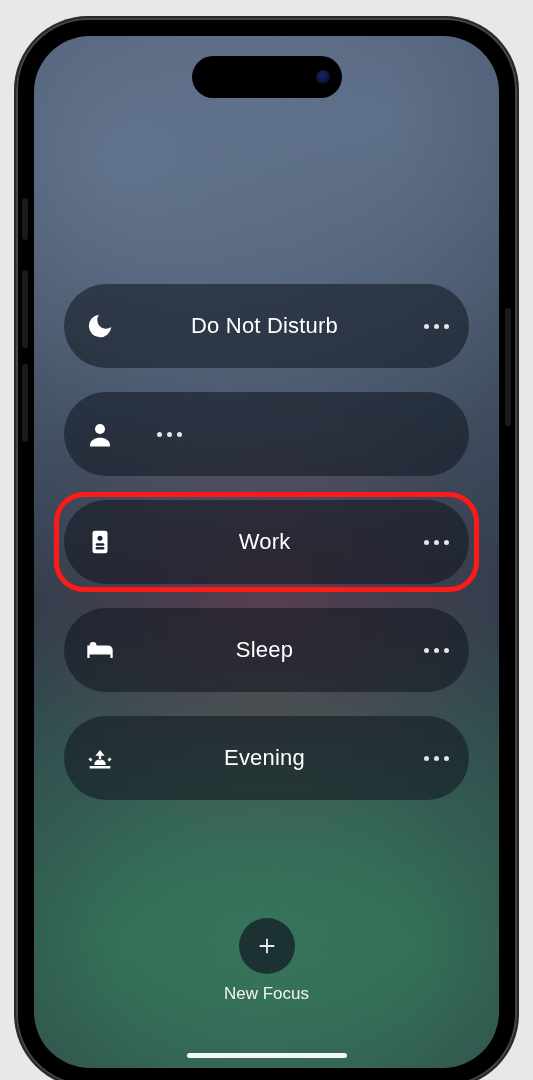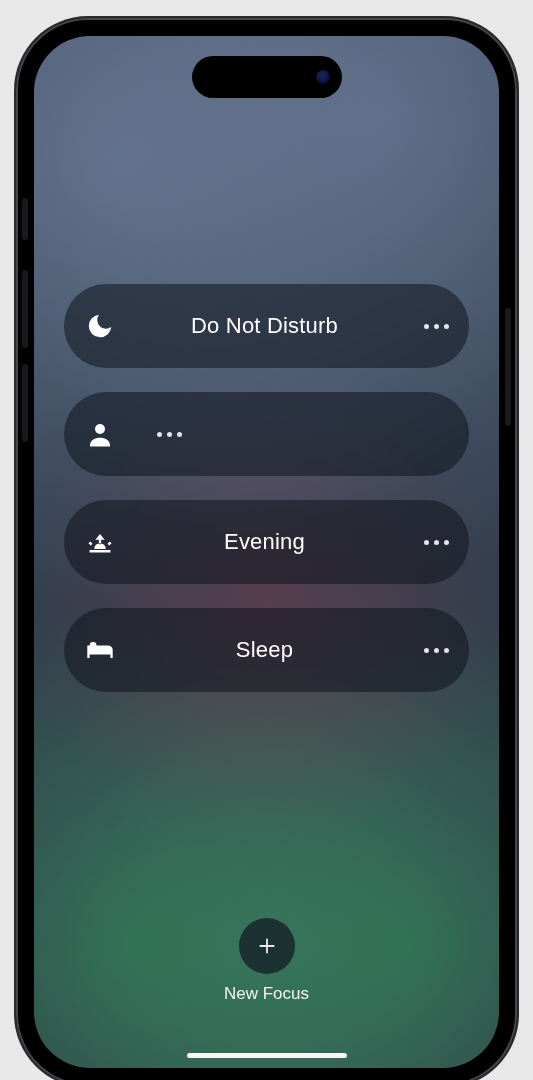--- a/index.html
+++ b/index.html
@@ -200,42 +200,58 @@
               <path d="M4 21c0-4 4-6 8-6s8 2 8 6v1H4z"></path>
             </svg>
         </div>
         <div class="focus-more">
             <span></span>
             <span></span>
             <span></span>
           </div>
       </div>
 
+      <div class="focus-item highlight">
+        <div class="focus-icon">
+          <svg viewBox="0 0 24 24">
+              <rect x="6" y="3" width="12" height="18" rx="2"></rect>
+              <circle cx="12" cy="9" r="2" fill="#1a2432"></circle>
+              <rect x="8.5" y="13" width="7" height="2" rx="1" fill="#1a2432"></rect>
+              <rect x="8.5" y="16" width="7" height="2" rx="1" fill="#1a2432"></rect>
+            </svg>
+        </div>
+        <div class="focus-label">Work</div>
+        <div class="focus-more">
+            <span></span>
+            <span></span>
+            <span></span>
+          </div>
+      </div>
+
+      <div class="focus-item">
+        <div class="focus-icon">
+          <svg viewBox="0 0 26 24">
+              <path d="M2 7v12h2v-3h18v3h2V12a4 4 0 0 0-4-4H10a3 3 0 1 0-6 0H2z"></path>
+            </svg>
+        </div>
+        <div class="focus-label">Sleep</div>
+        <div class="focus-more">
+            <span></span>
+            <span></span>
+            <span></span>
+          </div>
+      </div>
 
       <div class="focus-item">
         <div class="focus-icon">
           <svg viewBox="0 0 26 24">
               <path d="M4 19h18v2H4zM13 5l-4 5h3v4h2v-4h3zM5 15l-2-2 1.5-1.5 2 2zM21 15l2-2-1.5-1.5-2 2zM8 18a5 5 0 0 1 10 0z"></path>
             </svg>
         </div>
         <div class="focus-label">Evening</div>
-        <div class="focus-more">
-            <span></span>
-            <span></span>
-            <span></span>
-          </div>
-      </div>
-
-      <div class="focus-item">
-        <div class="focus-icon">
-          <svg viewBox="0 0 26 24">
-              <path d="M2 7v12h2v-3h18v3h2V12a4 4 0 0 0-4-4H10a3 3 0 1 0-6 0H2z"></path>
-            </svg>
-        </div>
-        <div class="focus-label">Sleep</div>
         <div class="focus-more">
             <span></span>
             <span></span>
             <span></span>
           </div>
       </div>
 
     </div>
 
     <div class="new-focus-wrap">

